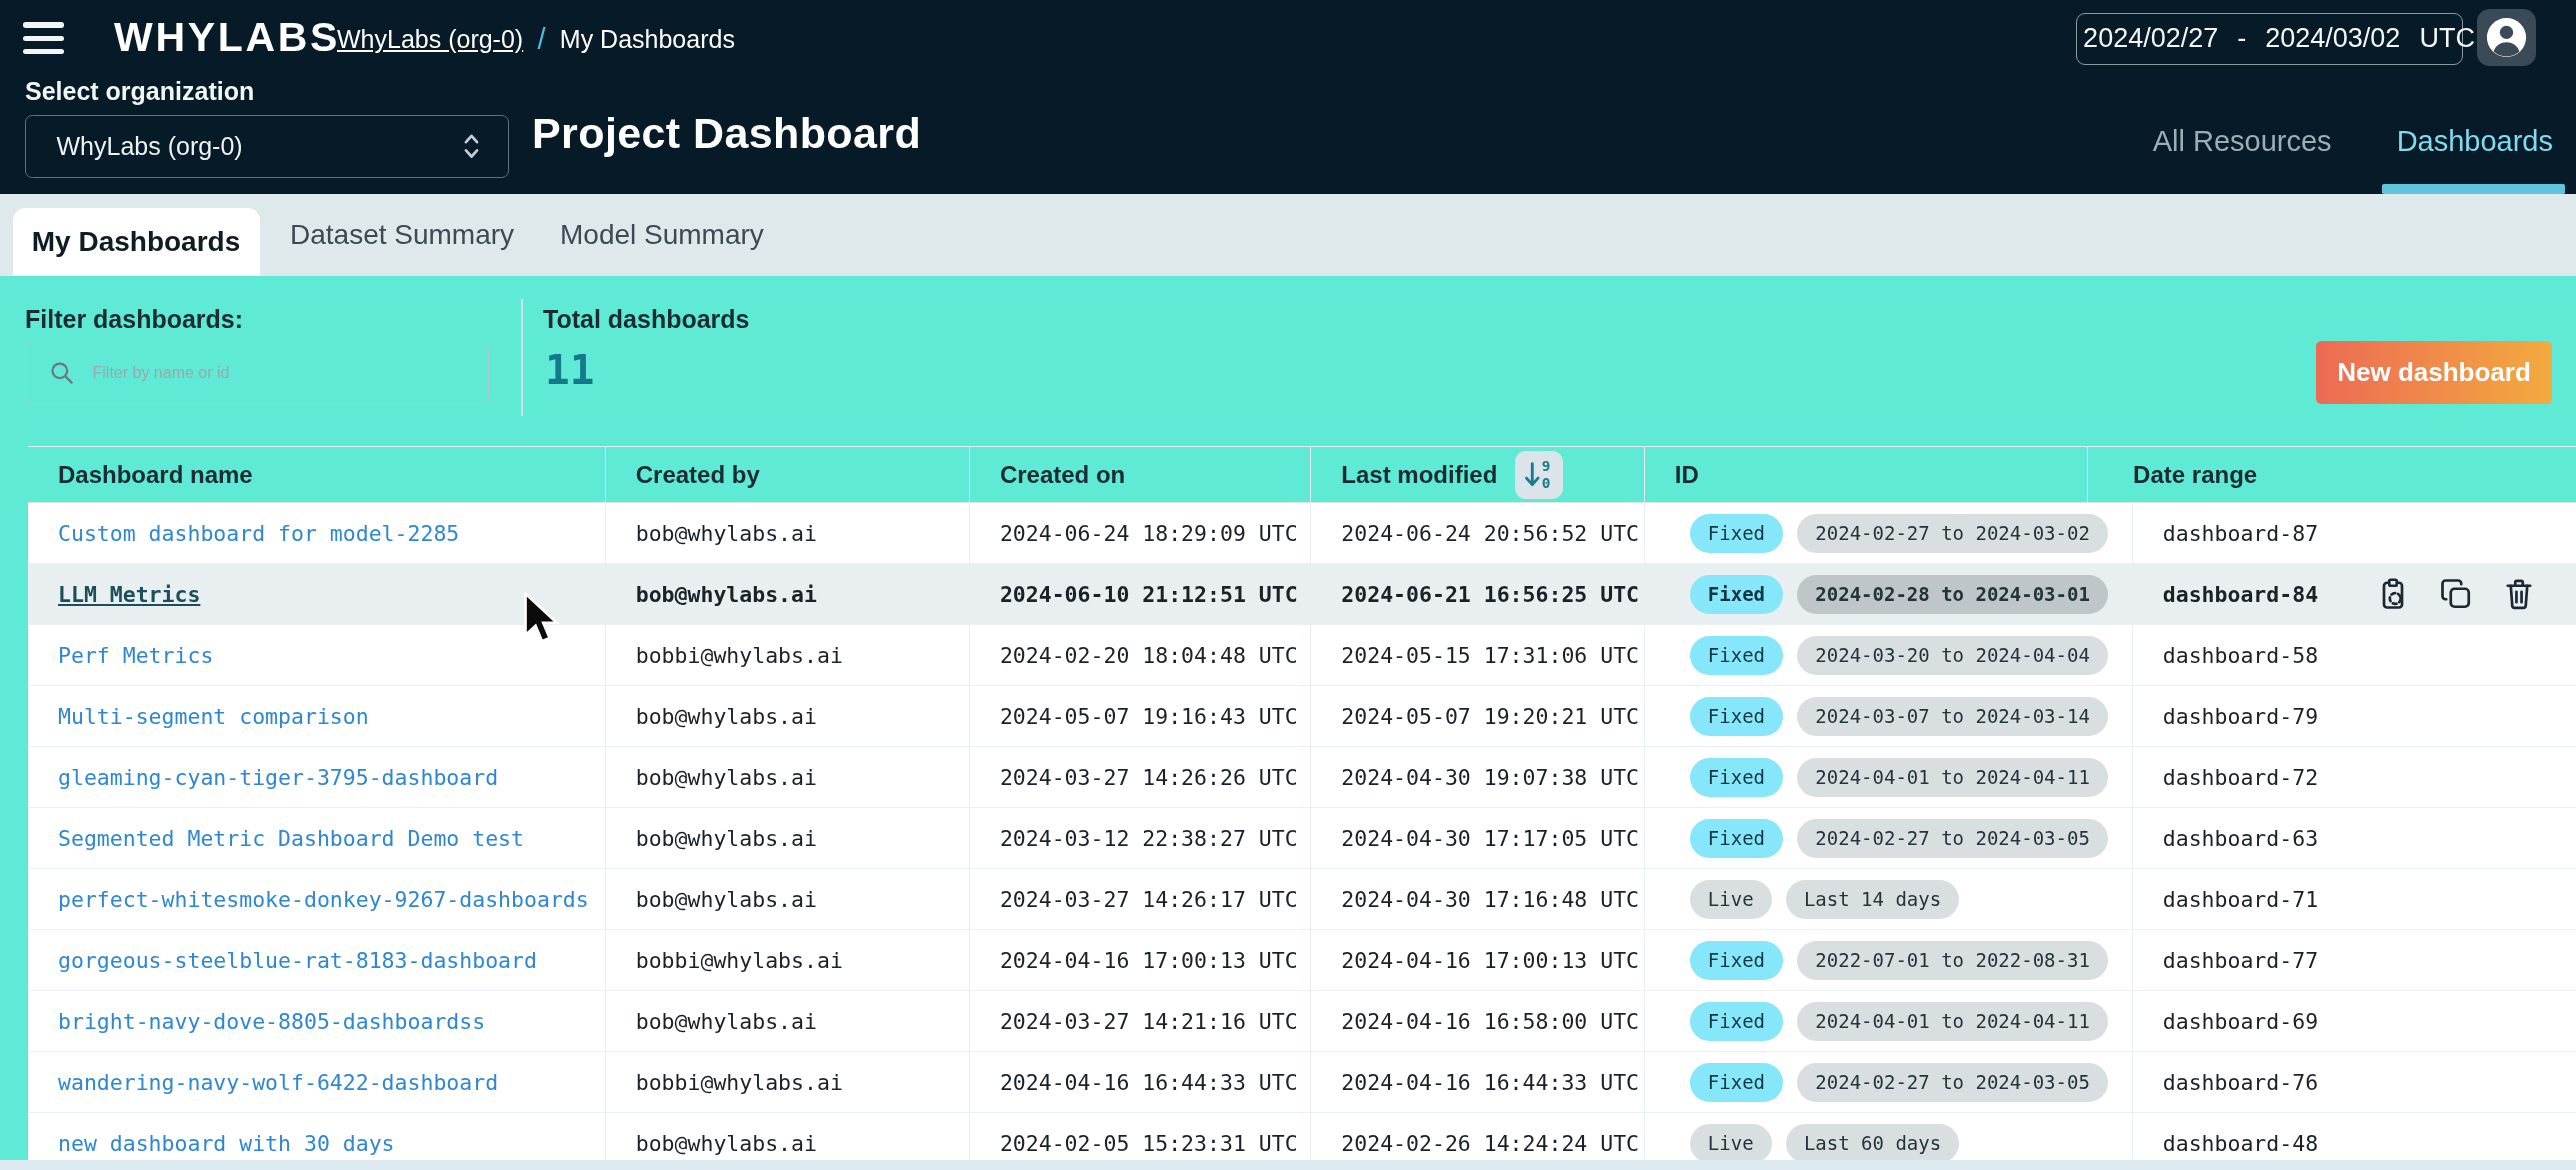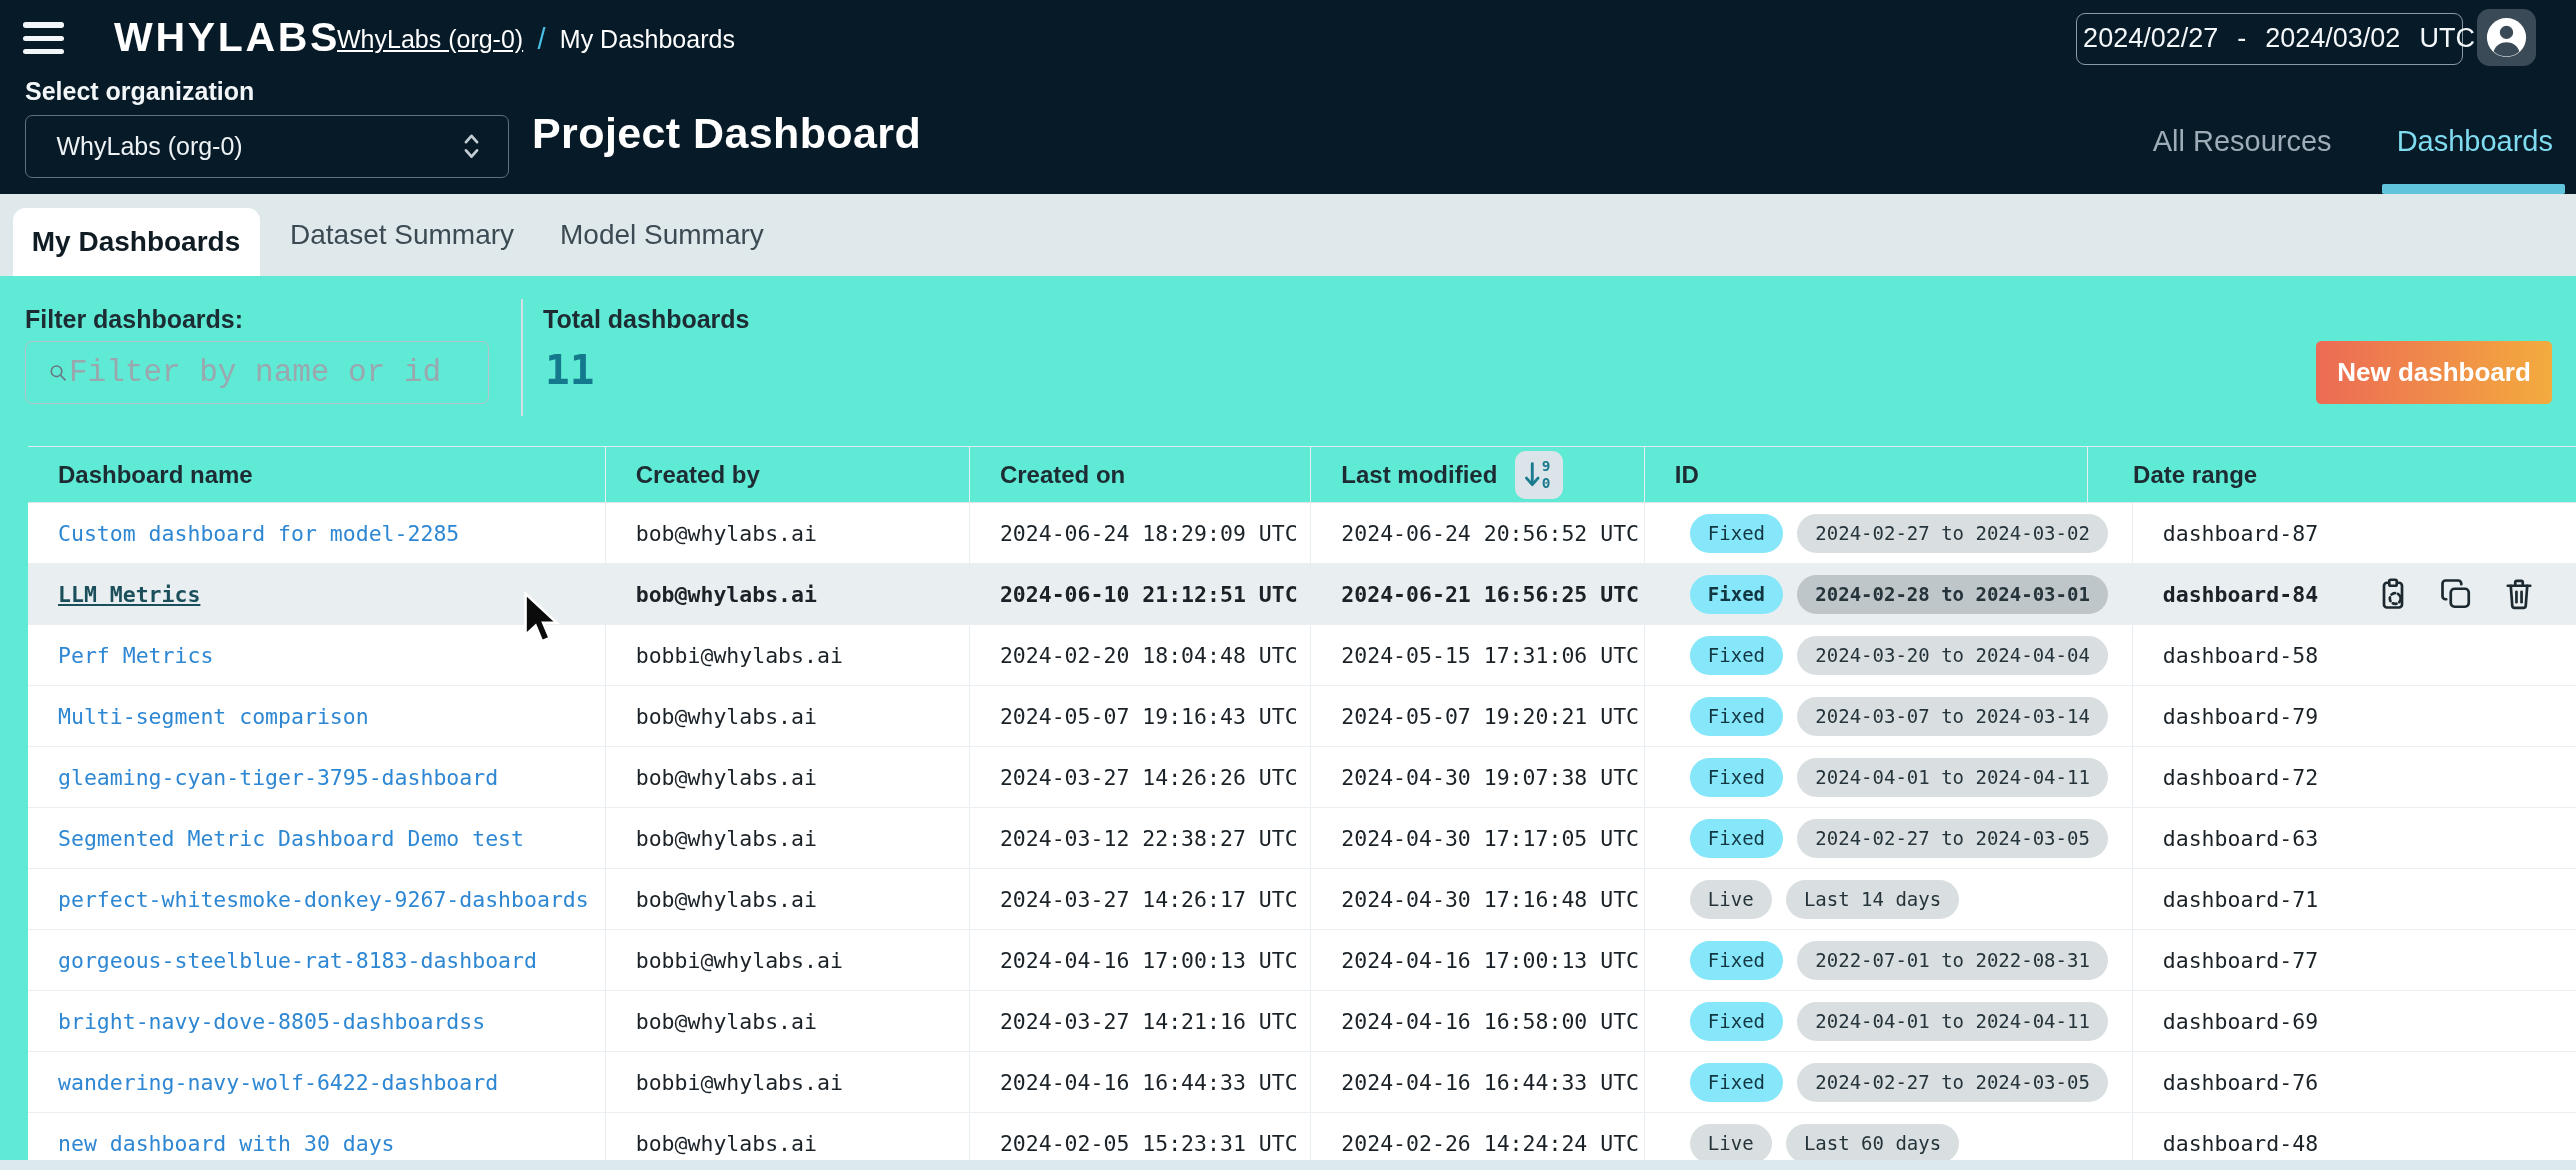--- a/index.html
+++ b/index.html
@@ -42,22 +42,22 @@
     border-radius:12.5px 12.5px 0 0; display:flex; align-items:center; justify-content:center;
     font-size:28px; font-weight:700; color:#0F1C24; cursor:pointer; }
   .tab-inactive { position:absolute; top:0; height:82px; display:flex; align-items:center;
     font-size:28px; color:#3C4B53; cursor:pointer; }
   .tab-ds { left:290px; } .tab-ms { left:560px; }
   
   .content { position:absolute; left:0; top:276px; width:2576px; height:895px; background:#5eead4; }
   .filter-label { position:absolute; left:25px; top:29px; font-size:25px; font-weight:700; color:#1D2B33; }
   .search-box { position:absolute; left:25px; top:65px; width:464px; height:63px;
     border:1.8px solid #B9C4CA; border-radius:7.2px; display:flex; align-items:center; padding:0 18px 0 21.5px; }
-  .search-box input { border:none; outline:none; flex:1; font-size:31px;
-    font-family:Liberation Mono, monospace; color:#333; background:transparent; }
+  .search-box input { border:none; outline:none; flex:1; margin-left:16px; font-size:16px;
+    font-family:Liberation Sans, sans-serif; color:#333; background:transparent; }
   .search-box input::placeholder { color:#9BA7AE; }
   .vdivider { position:absolute; left:521px; top:23px; width:1.8px; height:117px; background:#D6DFE3; }
   .total-label { position:absolute; left:543px; top:29px; font-size:25px; font-weight:700; color:#1D2B33; }
   .total-count { position:absolute; left:545px; top:70px; font-size:41px; font-weight:700;
     font-family:"DejaVu Sans Mono", monospace; color:#15798E; }
   .new-dash-btn { position:absolute; right:24px; top:65px; width:236px; height:63px; border:none;
     border-radius:5.4px; background:linear-gradient(90deg,#EC6A55,#F3AB3E); color:#ffffff;
     font-size:26px; font-weight:700; font-family:"Liberation Sans", sans-serif; cursor:pointer; }
   
   .table { position:absolute; left:0; top:170px; width:2576px;padding-left:28px; }

